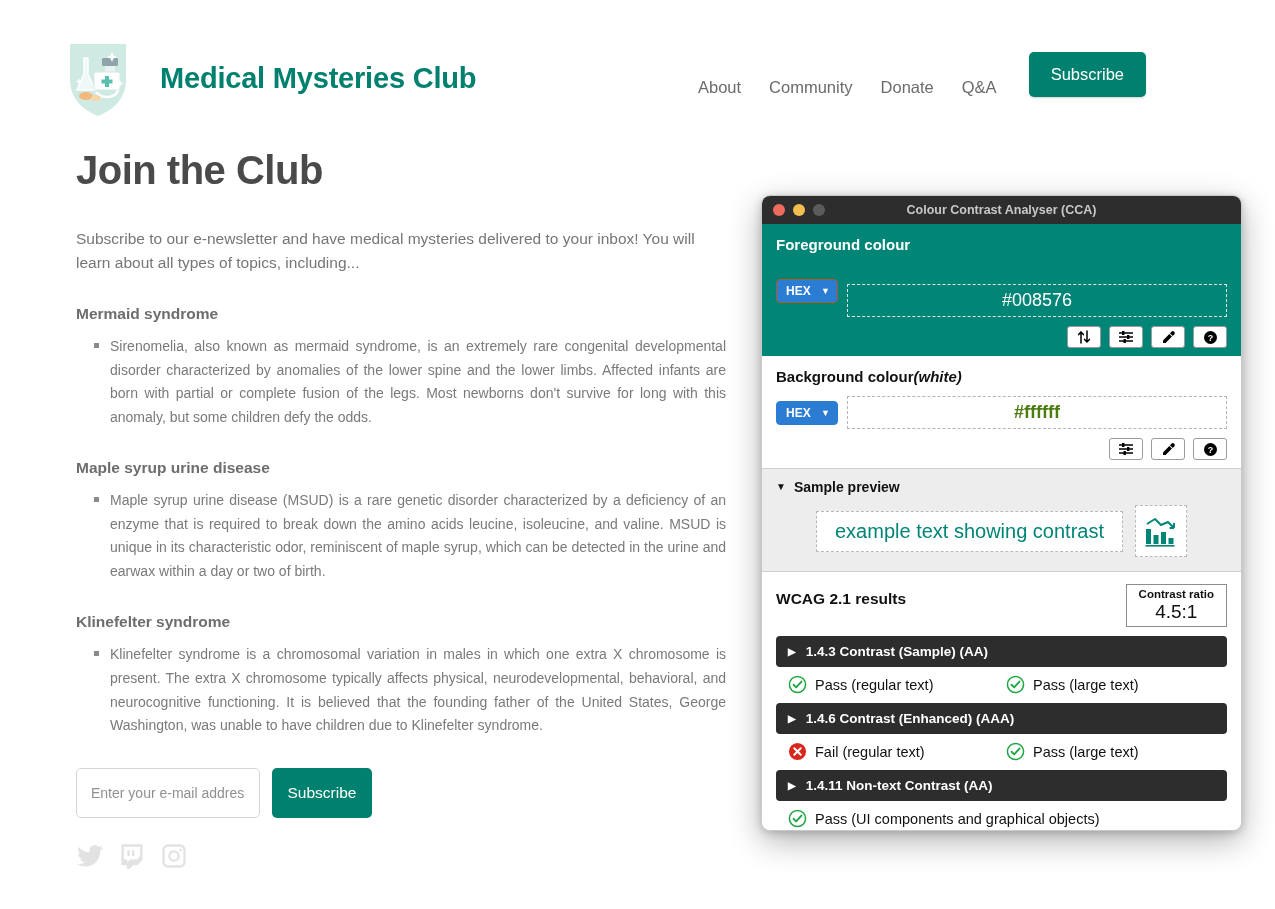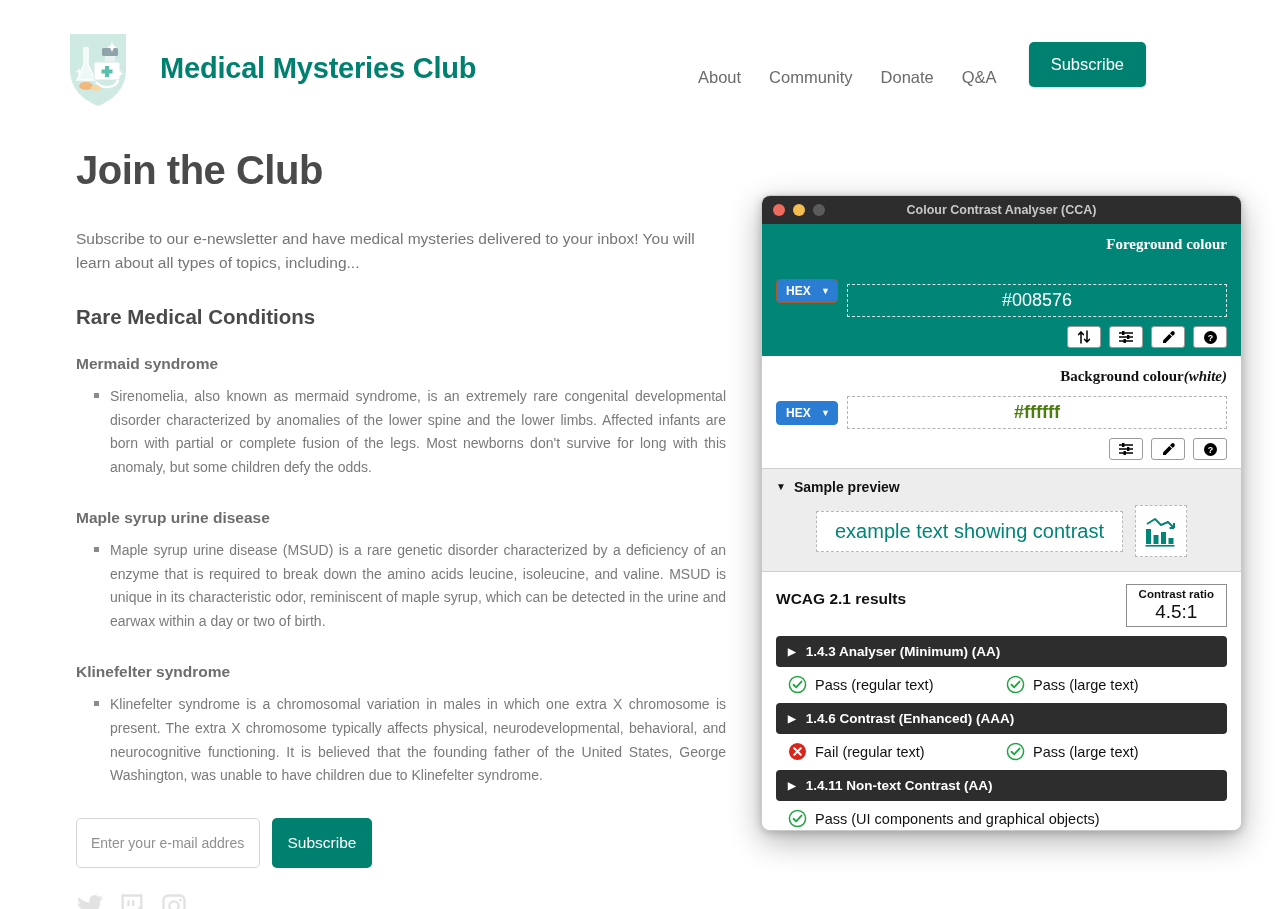--- a/index.html
+++ b/index.html
@@ -7,21 +7,21 @@
   body {
     width:1275px; height:909px;
     background:#ffffff;
     font-family:"Liberation Sans", sans-serif;
     overflow:hidden;
     position:relative;
   }
 
   
   .site-header {
-    position:absolute; top:4px; left:0; width:1218px; height:128px;
+    position:absolute; top:14px; left:0; width:1218px; height:128px;
     display:flex; align-items:center;
   }
   .brand { display:flex; align-items:center; margin-left:62px; }
   .logo-badge { width:72px; height:88px; position:relative; flex:none; }
   .brand-title {
     margin-left:26px;
     font-size:29px; font-weight:bold; color:#00806f;
     letter-spacing:-0.2px;
   }
   .nav {
@@ -110,21 +110,21 @@
   .tl-amber { background:#f4bd4f; }
   .tl-gray { background:#5c5c5c; }
   .cca-title {
     position:absolute; left:0; right:0; text-align:center;
     font-size:12.5px; font-weight:bold; color:#c8c8c8;
     pointer-events:none;
   }
 
   .fg-panel { background:#008576; padding:12px 14px 8px 14px; }
   .bg-panel { background:#ffffff; padding:12px 14px 8px 14px; border-bottom:1px solid #d0d0d0; }
-  .panel-head { display:flex; align-items:baseline; justify-content:flex-end;font-family:Liberation Serif, serif; }
+  .panel-head { display:flex; align-items:baseline; justify-content:flex-start; }
   .panel-label { font-size:15px; font-weight:bold; }
   .fg-panel .panel-label { color:#ffffff; }
   .bg-panel .panel-label { color:#111111; }
   .bg-note { font-size:15px; font-style:italic; font-weight:bold; color:#111; }
 
   .color-row { display:flex; align-items:center; margin-top:11px; gap:9px; }
   .fmt-select {
     appearance:none; -webkit-appearance:none;
     background:#2b7cd3; color:#ffffff;
     border:1px solid #b05a20; border-radius:4px;
@@ -242,21 +242,20 @@
     <a class="nav-link">Community</a>
     <a class="nav-link">Donate</a>
     <a class="nav-link">Q&amp;A</a>
     <button class="nav-cta">Subscribe</button>
   </nav>
 </header>
 
 <main class="content">
   <h1 class="page-title">Join the Club</h1>
   <p class="intro">Subscribe to our e-newsletter and have medical mysteries delivered to your inbox! You will learn about all types of topics, including...</p>
-  <h2 class="section-title">Rare Medical Conditions</h2>
 
   <h3 class="cond-title">Mermaid syndrome</h3>
   <ul class="cond-list">
     <li>Sirenomelia, also known as mermaid syndrome, is an extremely rare congenital developmental disorder characterized by anomalies of the lower spine and the lower limbs. Affected infants are born with partial or complete fusion of the legs. Most newborns don't survive for long with this anomaly, but some children defy the odds.</li>
   </ul>
 
   <h3 class="cond-title">Maple syrup urine disease</h3>
   <ul class="cond-list">
     <li>Maple syrup urine disease (MSUD) is a rare genetic disorder characterized by a deficiency of an enzyme that is required to break down the amino acids leucine, isoleucine, and valine. MSUD is unique in its characteristic odor, reminiscent of maple syrup, which can be detected in the urine and earwax within a day or two of birth.</li>
   </ul>
@@ -400,21 +399,21 @@
     <div class="results-head">
       <div class="results-title">WCAG 2.1 results</div>
       <div class="ratio-box">
         <div class="ratio-label">Contrast ratio</div>
         <div class="ratio-value">4.5:1</div>
       </div>
     </div>
 
     <div class="criterion-bar">
       <span class="tri">▶</span>
-      <span>1.4.3 Analyser (Minimum) (AA)</span>
+      <span>1.4.3 Contrast (Sample) (AA)</span>
     </div>
     <div class="result-row">
       <div class="result-item first">
         <svg class="badge-ic" viewBox="0 0 20 20">
           <circle cx="10" cy="10" r="8.5" fill="#ffffff" stroke="#1fa642" stroke-width="1.6"></circle>
           <path d="M5.8 10.3 L8.6 13 L14.2 6.9" stroke="#1fa642" stroke-width="2" fill="none" stroke-linecap="round" stroke-linejoin="round"></path>
         </svg>
         <span>Pass (regular text)</span>
       </div>
       <div class="result-item">

